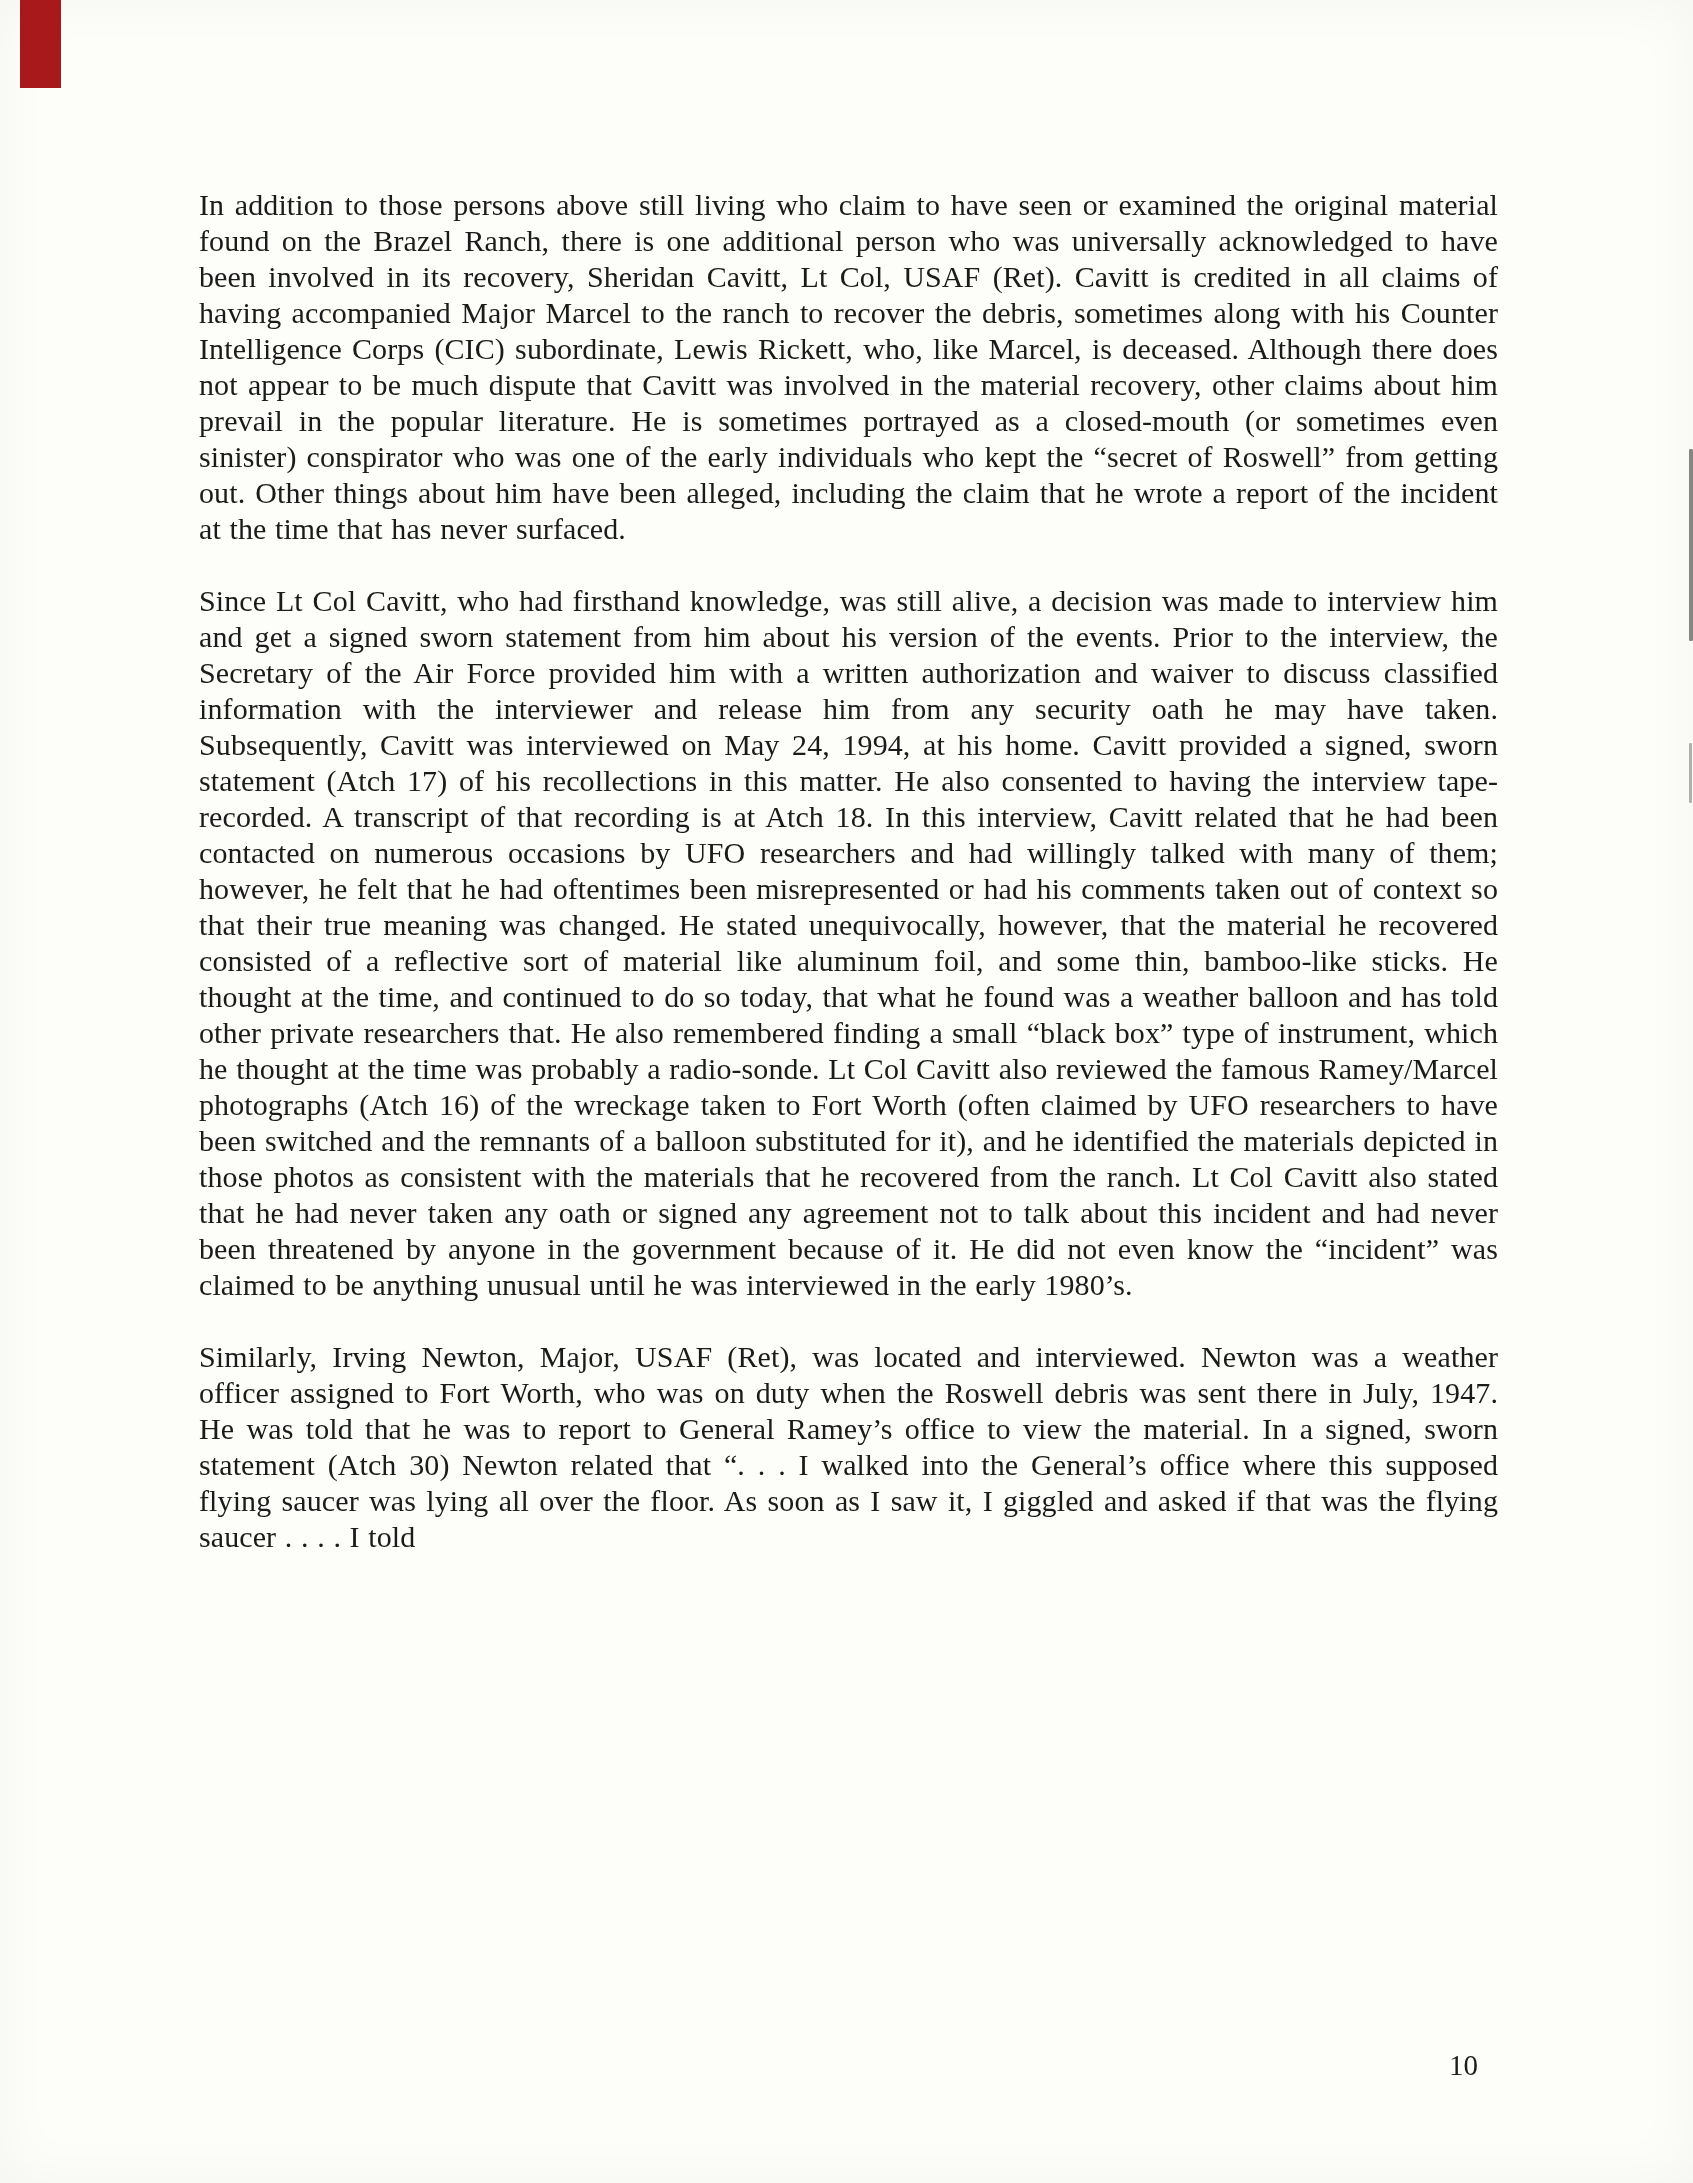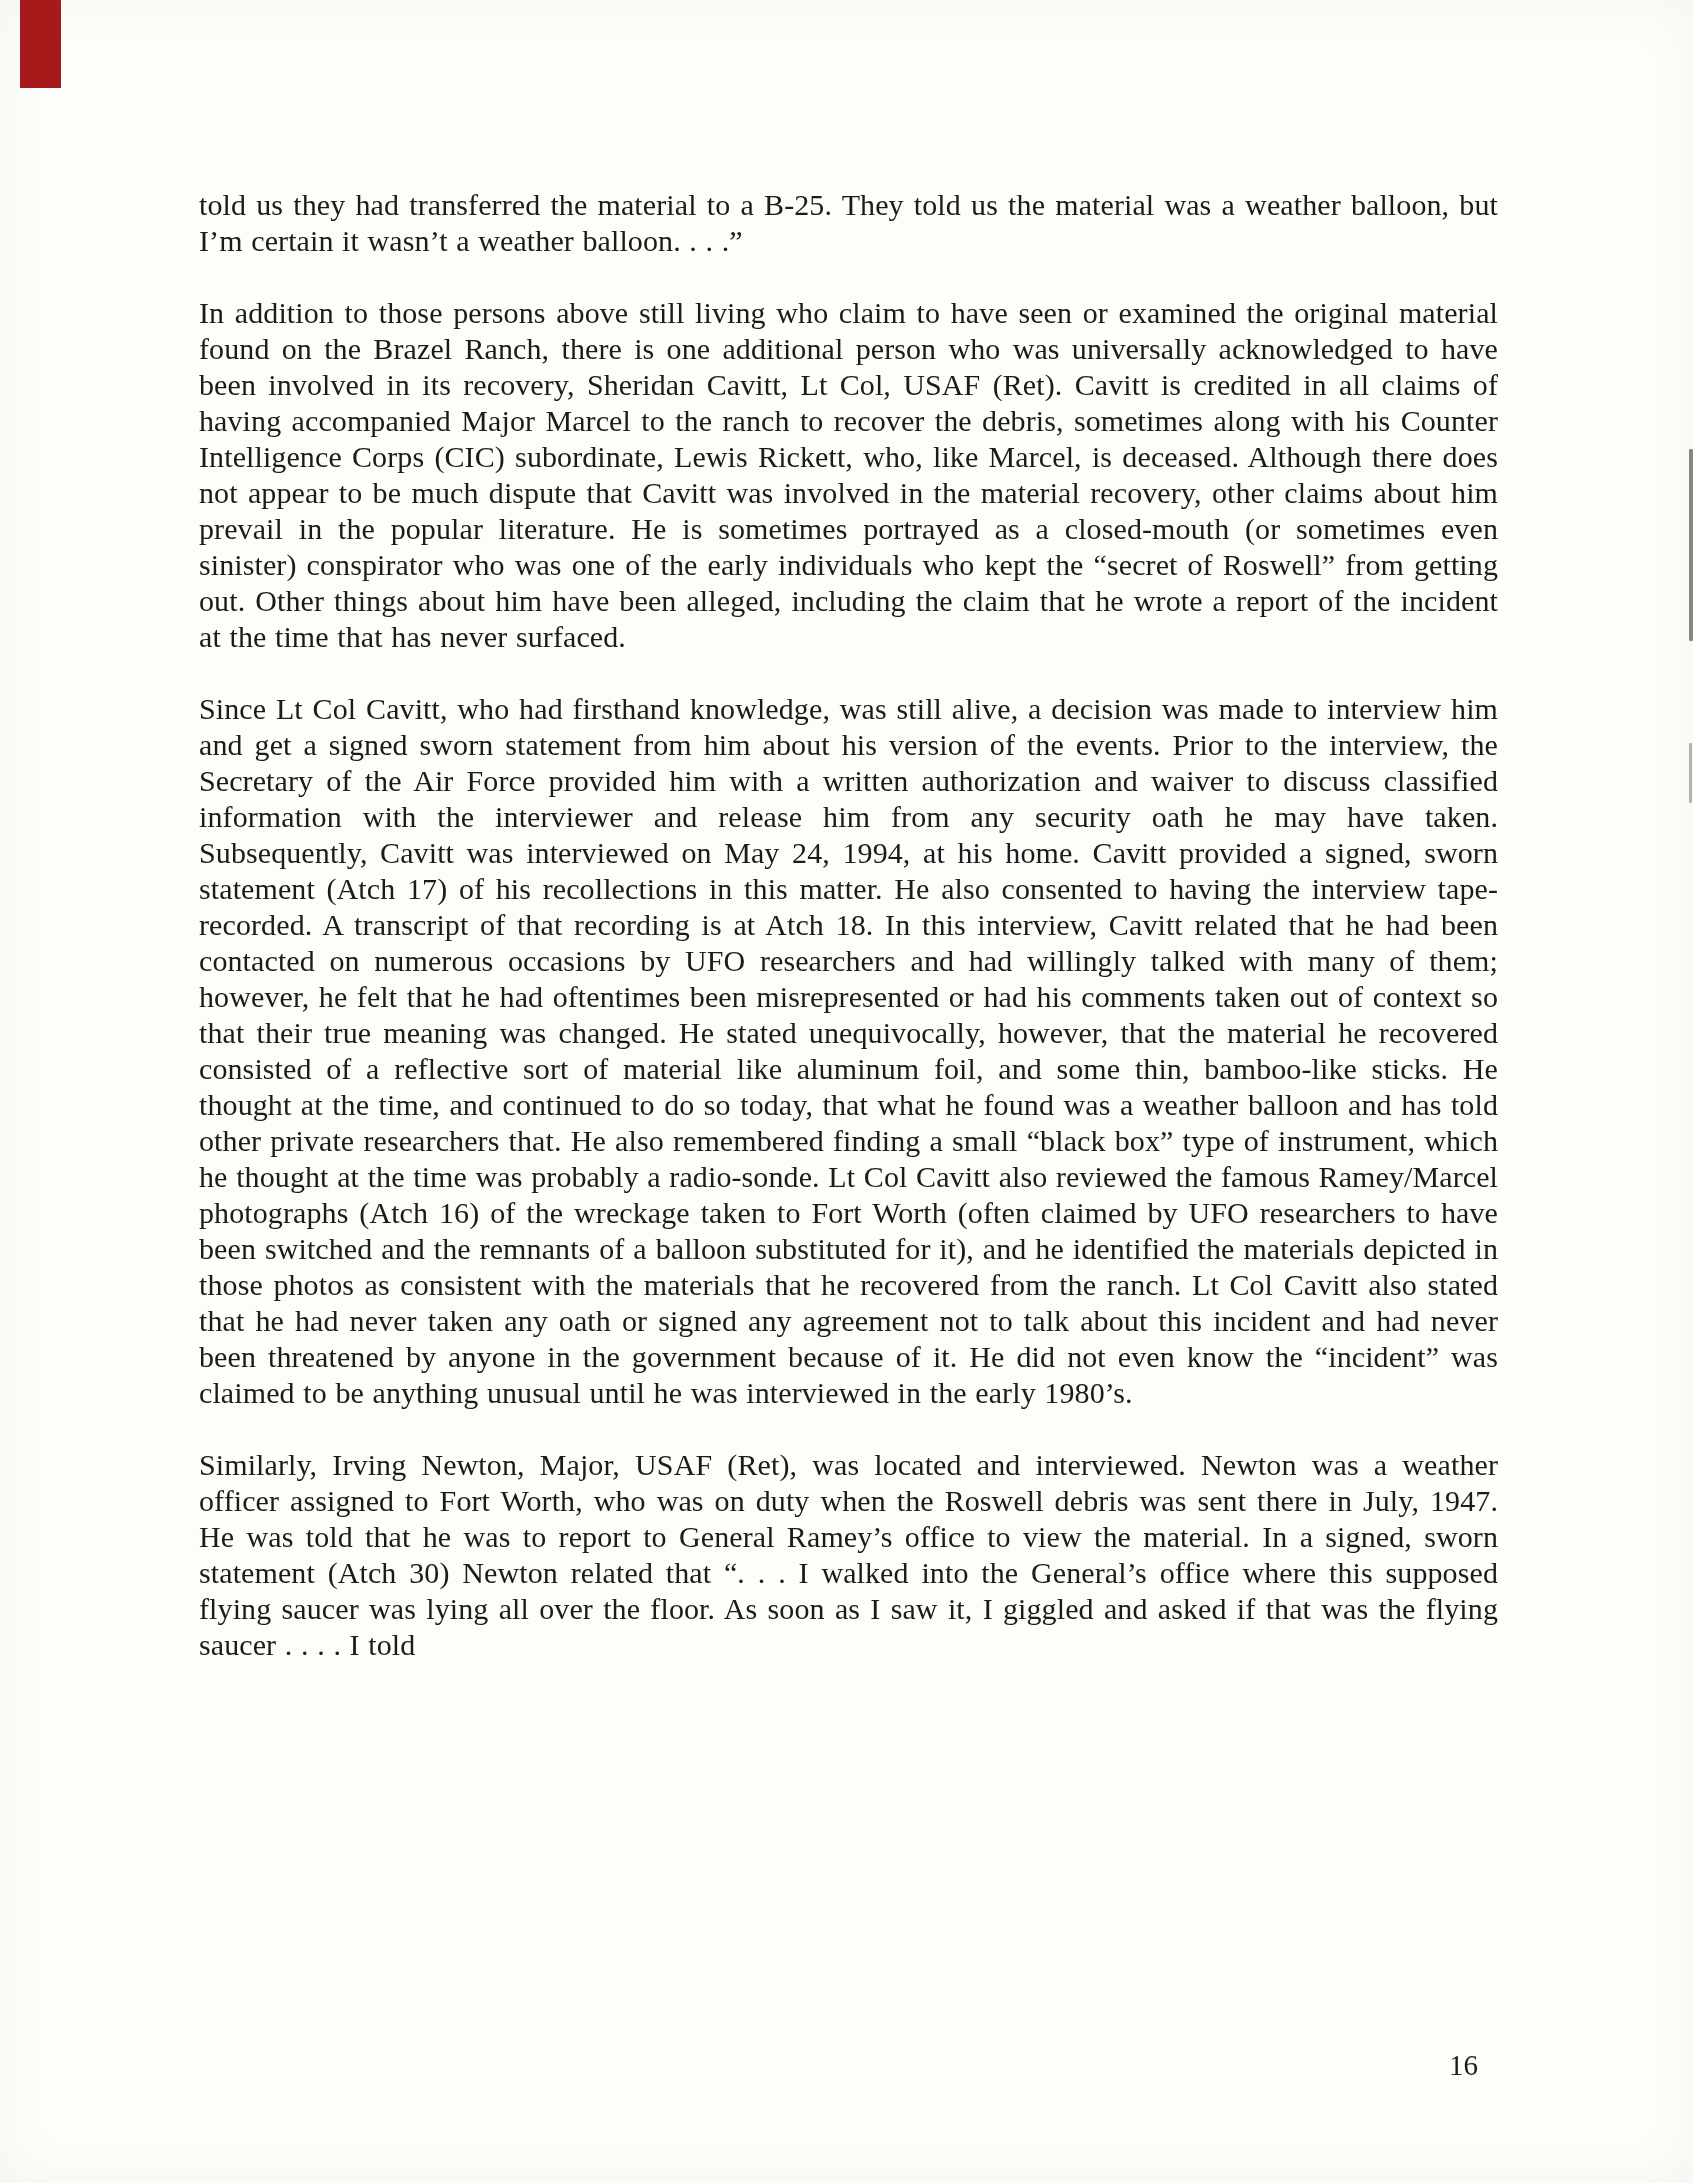--- a/index.html
+++ b/index.html
@@ -69,22 +69,21 @@
 
 <div class="page">
 
   <div class="scan-strip" style="background-color: rgb(168, 25, 28);"></div>
 
   <div class="scan-edge-right"></div>
 
   <div class="scan-edge-right-2"></div>
 
   <main class="text-block">
-    <p>told us they had transferred the material to a B-25. They told us the material was a weather balloon, but I’m certain it wasn’t a weather balloon. . . .”</p>
     <p>In addition to those persons above still living who claim to have seen or examined the original material found on the Brazel Ranch, there is one additional person who was universally acknowledged to have been involved in its recovery, Sheridan Cavitt, Lt Col, USAF (Ret). Cavitt is credited in all claims of having accompanied Major Marcel to the ranch to recover the debris, sometimes along with his Counter Intelligence Corps (CIC) subordinate, Lewis Rickett, who, like Marcel, is deceased. Although there does not appear to be much dispute that Cavitt was involved in the material recovery, other claims about him prevail in the popular literature. He is sometimes portrayed as a closed-mouth (or sometimes even sinister) conspirator who was one of the early individuals who kept the “secret of Roswell” from getting out. Other things about him have been alleged, including the claim that he wrote a report of the incident at the time that has never surfaced.</p>
     <p>Since Lt Col Cavitt, who had firsthand knowledge, was still alive, a decision was made to interview him and get a signed sworn statement from him about his version of the events. Prior to the interview, the Secretary of the Air Force provided him with a written authorization and waiver to discuss classified information with the interviewer and release him from any security oath he may have taken. Subsequently, Cavitt was interviewed on May 24, 1994, at his home. Cavitt provided a signed, sworn statement (Atch 17) of his recollections in this matter. He also consented to having the interview tape-recorded. A transcript of that recording is at Atch 18. In this interview, Cavitt related that he had been contacted on numerous occasions by UFO researchers and had willingly talked with many of them; however, he felt that he had oftentimes been misrepresented or had his comments taken out of context so that their true meaning was changed. He stated unequivocally, however, that the material he recovered consisted of a reflective sort of material like aluminum foil, and some thin, bamboo-like sticks. He thought at the time, and continued to do so today, that what he found was a weather balloon and has told other private researchers that. He also remembered finding a small “black box” type of instrument, which he thought at the time was probably a radio-sonde. Lt Col Cavitt also reviewed the famous Ramey/Marcel photographs (Atch 16) of the wreckage taken to Fort Worth (often claimed by UFO researchers to have been switched and the remnants of a balloon substituted for it), and he identified the materials depicted in those photos as consistent with the materials that he recovered from the ranch. Lt Col Cavitt also stated that he had never taken any oath or signed any agreement not to talk about this incident and had never been threatened by anyone in the government because of it. He did not even know the “incident” was claimed to be anything unusual until he was interviewed in the early 1980’s.</p>
     <p>Similarly, Irving Newton, Major, USAF (Ret), was located and interviewed. Newton was a weather officer assigned to Fort Worth, who was on duty when the Roswell debris was sent there in July, 1947. He was told that he was to report to General Ramey’s office to view the material. In a signed, sworn statement (Atch 30) Newton related that “. . . I walked into the General’s office where this supposed flying saucer was lying all over the floor. As soon as I saw it, I giggled and asked if that was the flying saucer . . . . I told</p>
   </main>
 
-  <div class="page-number">16</div>
+  <div class="page-number">10</div>
 
 </div>
 
 
 </body></html>

